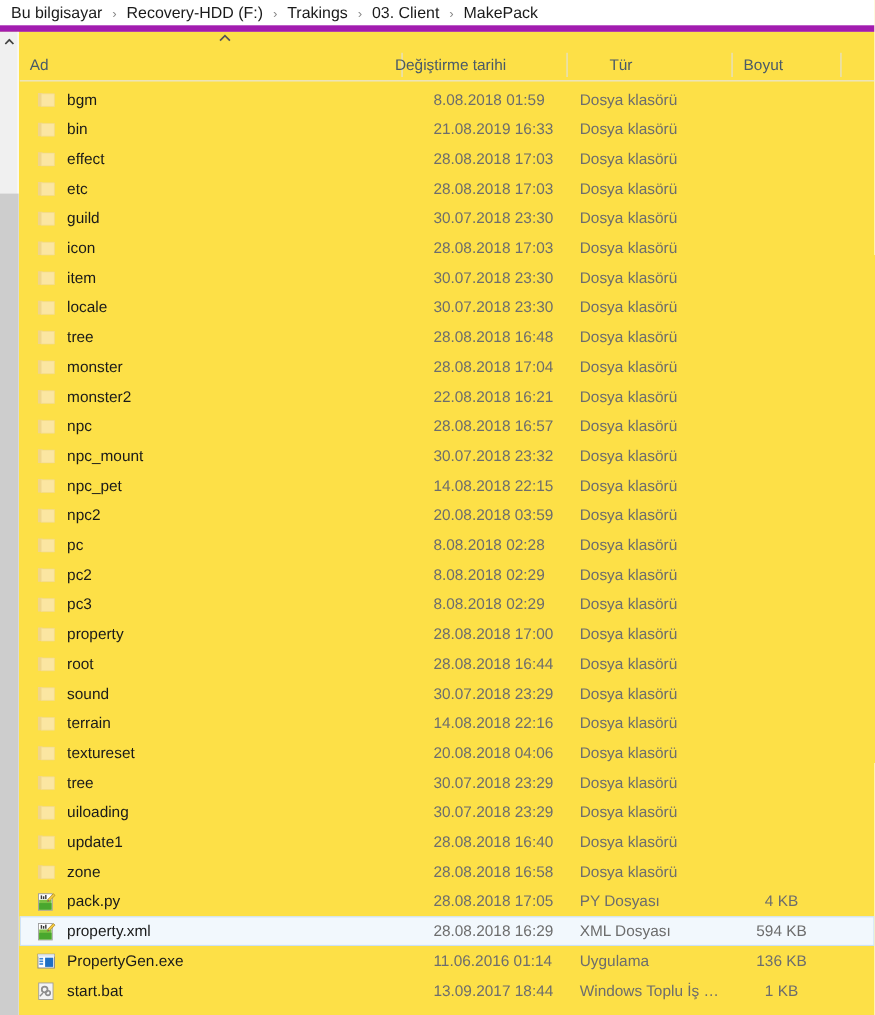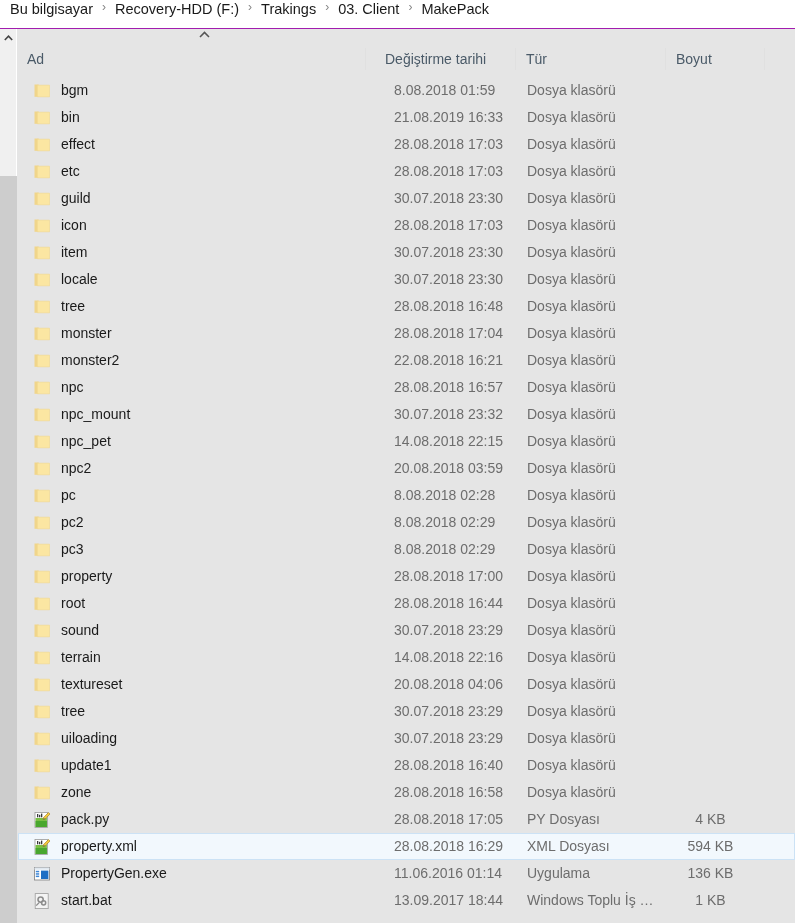--- a/index.html
+++ b/index.html
@@ -13,44 +13,44 @@
     overflow: hidden;
     font-family: "Liberation Sans", "DejaVu Sans", sans-serif;
     color: #000000;
     -webkit-font-smoothing: antialiased;
   }
 
   
   .addressbar {
     height: 29px;
     display: flex;
-    align-items: flex-start;
+    align-items: center;
     padding: 0 0 0 8px;
     box-sizing: border-box;
     background: #ffffff;
-    border-bottom: 1px solid #a21caf;
+    border-bottom: 6px solid #a21caf;
   }
   .crumb {
     font-size: 14.5px;
     color: #1a1a1a;
     white-space: nowrap;
     padding: 1px 2px;
   }
   .crumb-sep {
     font-size: 12px;
     color: #868686;
     padding: 0 7px;
     user-select: none;
   }
 
   
   .explorer-body {
     position: relative;
     height: 894px;
-    background: #e5e5e5;
+    background: #fde047;
   }
 
   
   .scrollbar {
     position: absolute;
     left: 0;
     top: 0;
     width: 17px;
     height: 894px;
     background: #f0f0f0;
@@ -208,23 +208,23 @@
 
     <div class="col-headers">
       <svg class="sort-caret" width="11" height="7" viewBox="0 0 11 7">
         <path d="M1 6 L5.5 1.4 L10 6" fill="none" stroke="#555555" stroke-width="1.5"></path>
       </svg>
     </div>
 
     <div class="header-row">
       <div class="hcell" style="left:0; width:349px;">Ad</div>
       <div class="hdiv" style="left:347px;"></div>
-      <div class="hcell" style="left:358px; width:150px;">Değiştirme tarihi</div>
+      <div class="hcell" style="left:332px; width:150px;">Değiştirme tarihi</div>
       <div class="hdiv" style="left:497px;"></div>
-      <div class="hcell" style="left:499px; width:150px;">Tür</div>
+      <div class="hcell" style="left:527px; width:150px;">Tür</div>
       <div class="hdiv" style="left:647px;"></div>
       <div class="hcell" style="left:649px; width:97px;">Boyut</div>
       <div class="hdiv" style="left:746px;"></div>
     </div>
 
     <div class="rows" id="rows">
         <div class="row">
           <div class="cell c-name">
             <svg class="icon" viewBox="0 0 18 18">
               <path d="M1.5 2.5 h4.2 v12.3 h-4.2 z" fill="#f0d58b"></path>

